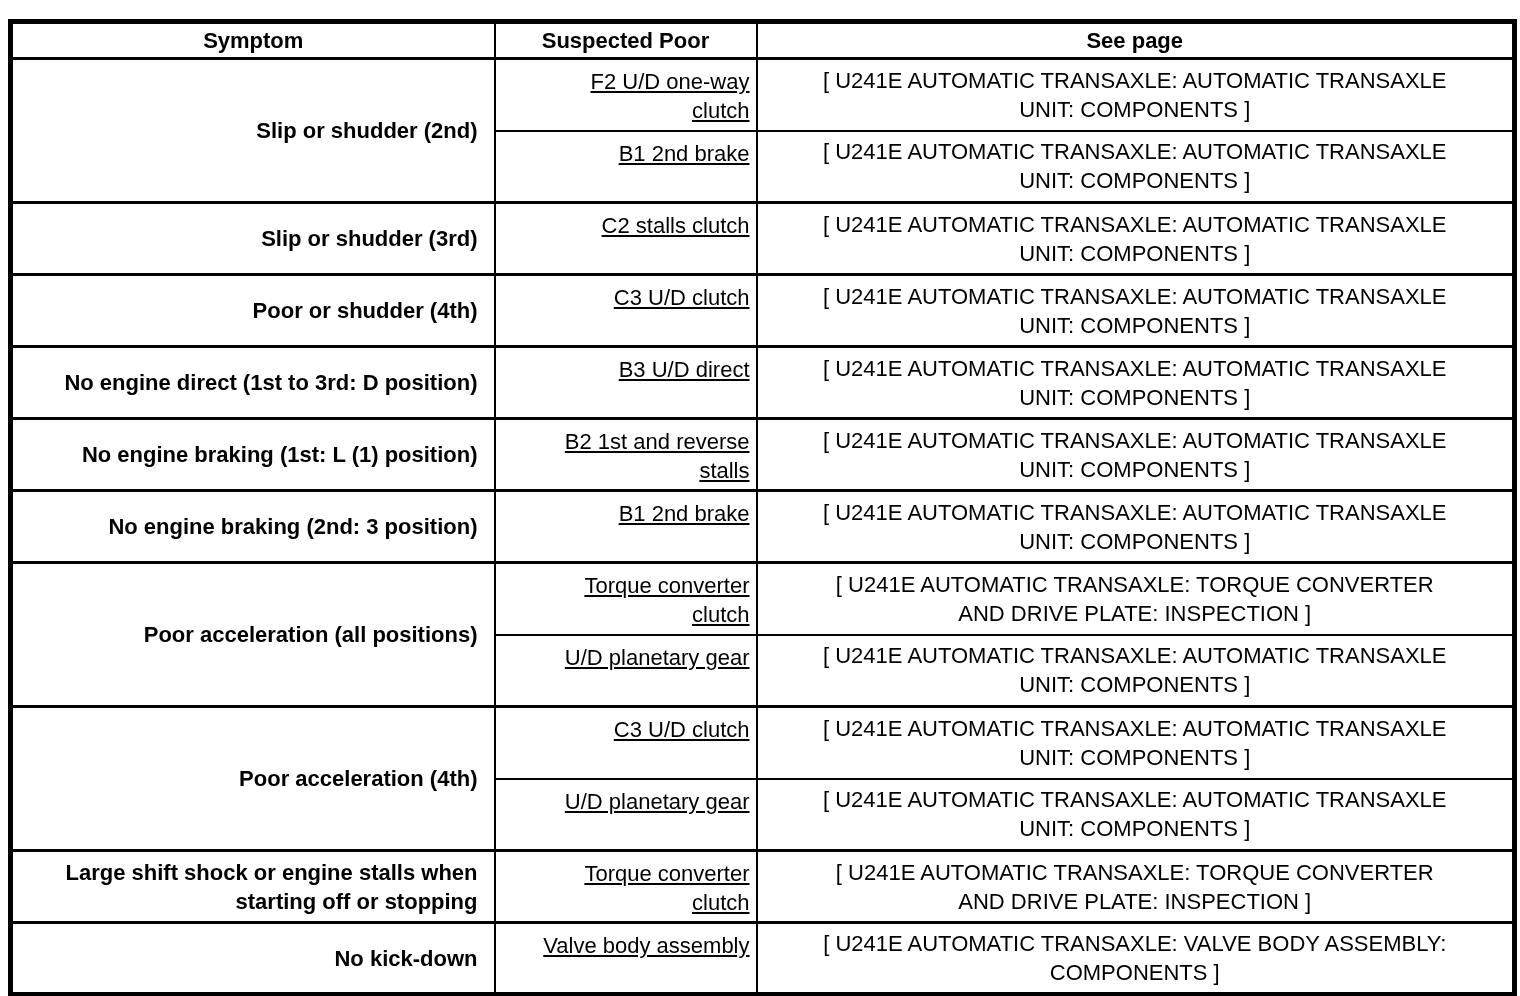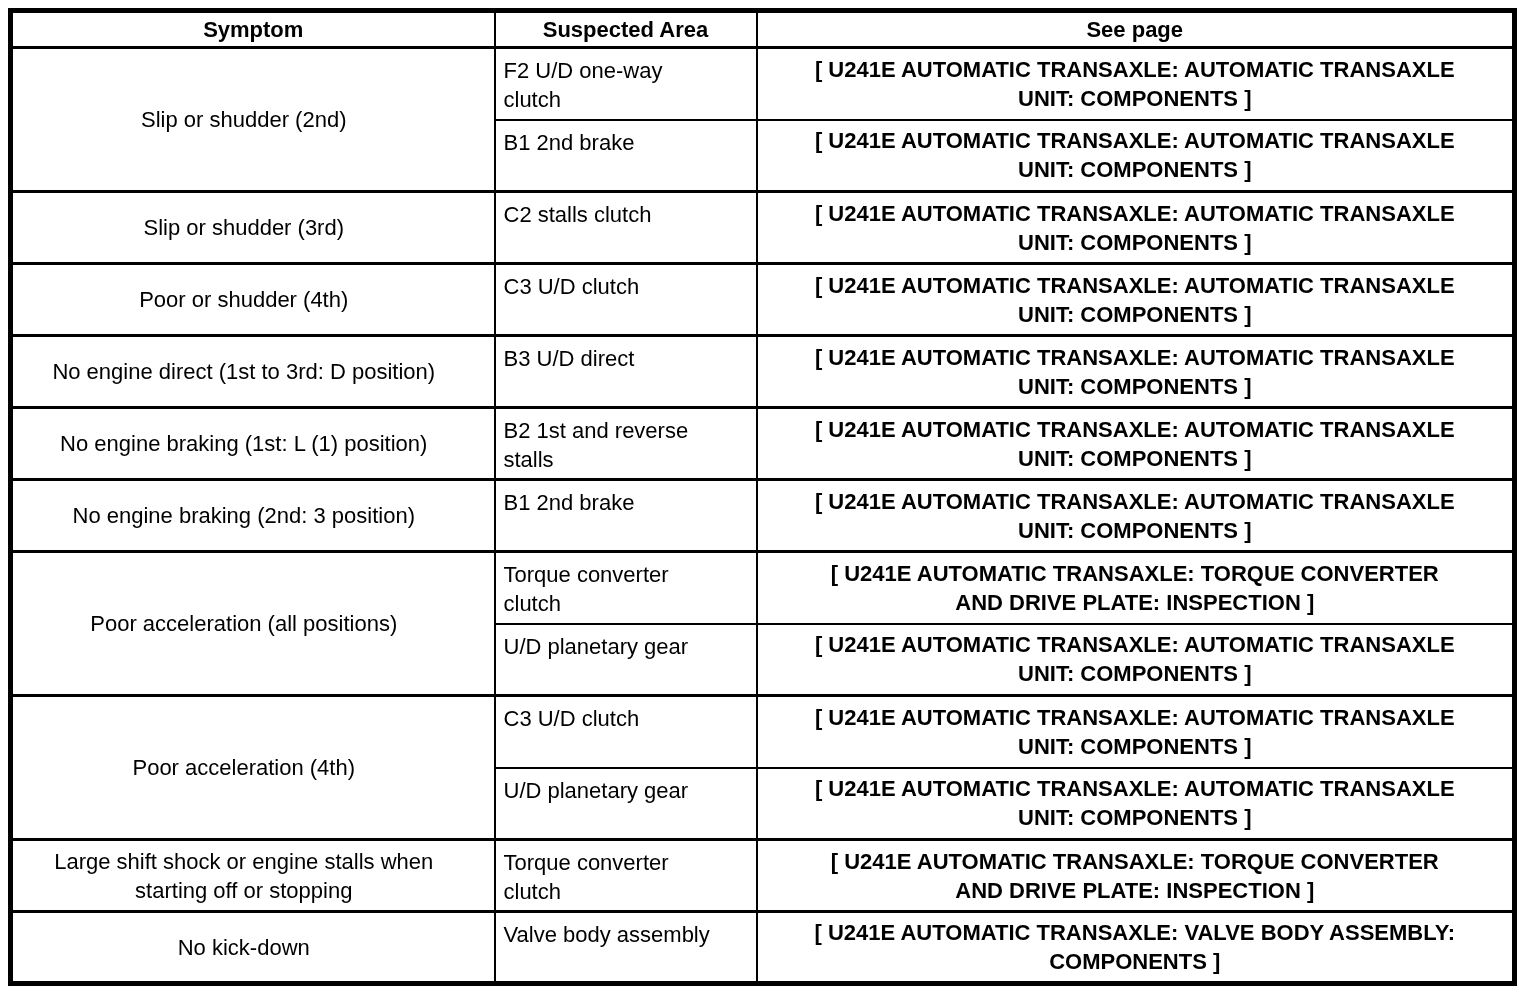--- a/index.html
+++ b/index.html
@@ -14,20 +14,21 @@
     height: 996px;
     box-sizing: border-box;
     padding: 8px;
     background: #ffffff;
   }
   table.diag {
     border-collapse: collapse;
     table-layout: fixed;
     width: 1504px;
     border: 5px solid #000000;
+    margin-top: 11px;
   }
   table.diag th,
   table.diag td {
     border: 2px solid #000000;
     box-sizing: border-box;
     font-size: 22px;
     line-height: 1.32;
     overflow: hidden;
   }
   table.diag thead tr {
@@ -40,53 +41,55 @@
     padding: 2px 4px;
     border-bottom-width: 3px;
   }
   table.diag tbody tr {
     height: 72px;
   }
   tr.group-start td {
     border-top-width: 3px;
   }
   td.sym {
-    text-align: center;
+    text-align: right;
     vertical-align: middle;
-    padding: 4px 25px 4px 6px;
+    padding: 4px 16px 4px 6px;
     white-space: pre-line;
+    font-weight: bold;
   }
   td.area {
-    text-align: left;
+    text-align: right;
     vertical-align: top;
-    padding: 7px 14px 4px 8px;
+    padding: 7px 6px 4px 8px;
     white-space: pre-line;
+    text-decoration: underline;
   }
   td.see {
-    font-weight: bold;
+    font-weight: normal;
     text-align: center;
     vertical-align: middle;
     padding: 4px 10px;
     white-space: pre-line;
   }
 </style>
 </head>
 <body>
 
 <div class="page">
   <table class="diag">
     <colgroup>
       <col style="width:484px">
       <col style="width:262px">
       <col style="width:758px">
     </colgroup>
     <thead>
       <tr>
         <th>Symptom</th>
-        <th>Suspected Area</th>
+        <th>Suspected Poor</th>
         <th>See page</th>
       </tr>
     </thead>
     <tbody>
       <tr class="group-start">
         <td class="sym" rowspan="2">Slip or shudder (2nd)</td>
         <td class="area">F2 U/D one-way
 clutch</td>
         <td class="see">[ U241E AUTOMATIC TRANSAXLE: AUTOMATIC TRANSAXLE
 UNIT: COMPONENTS ]</td>

